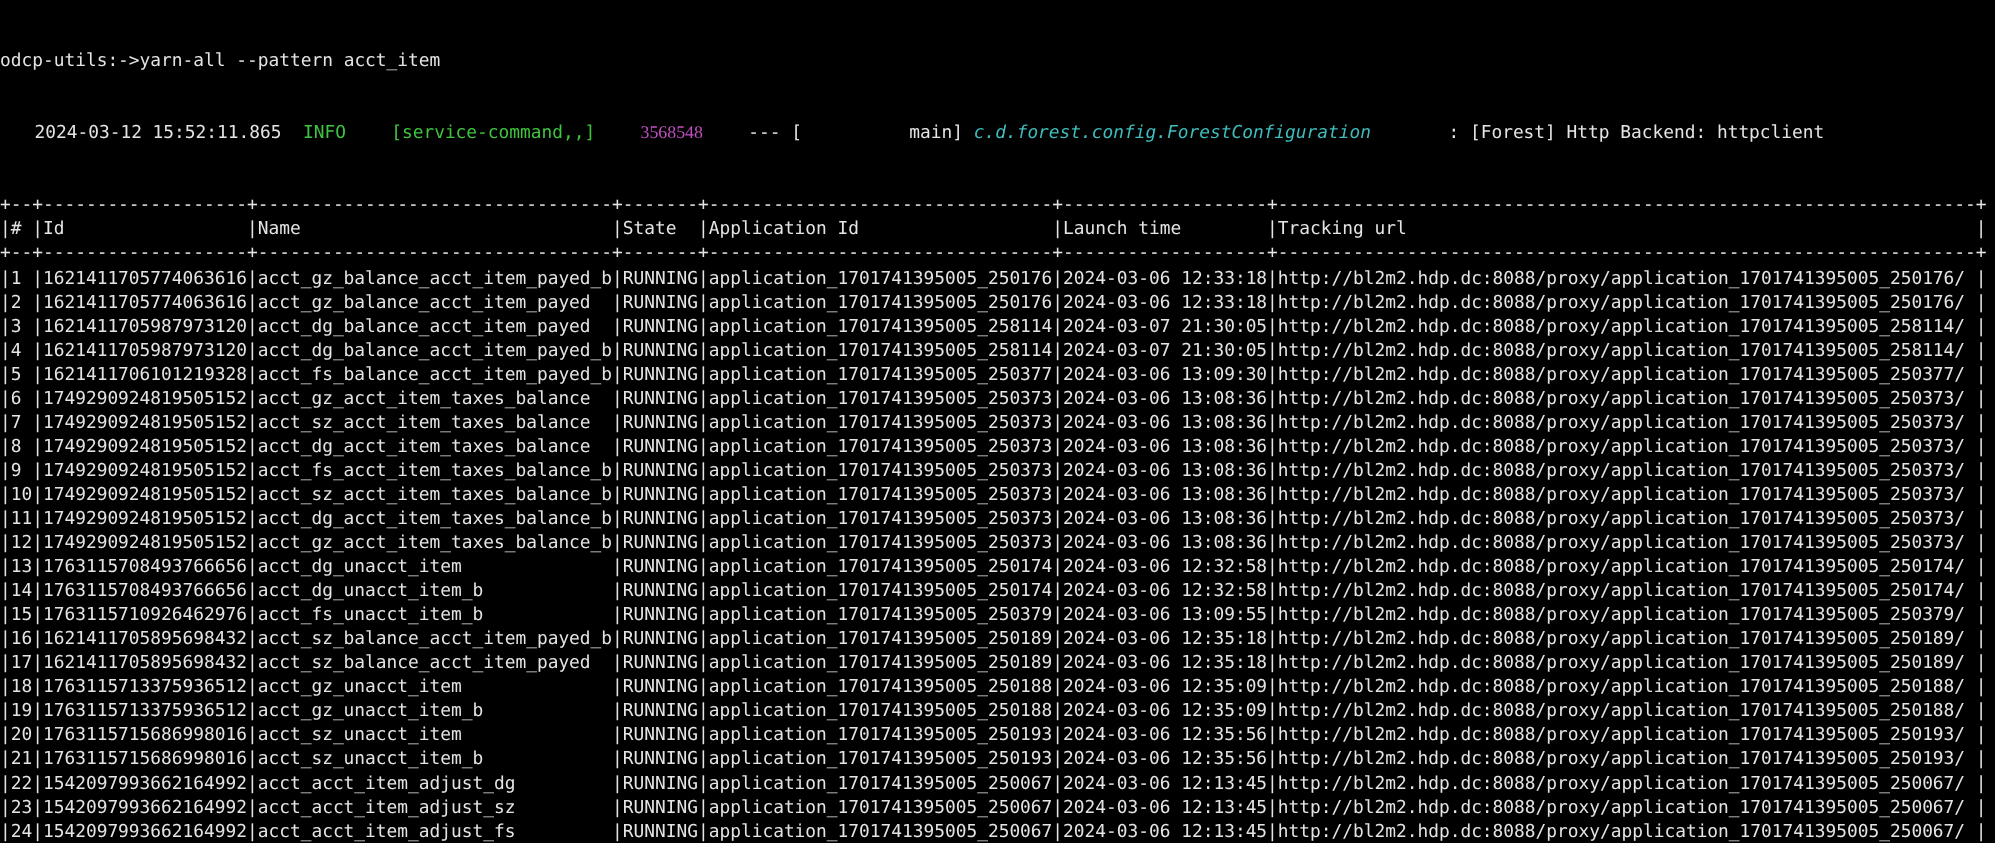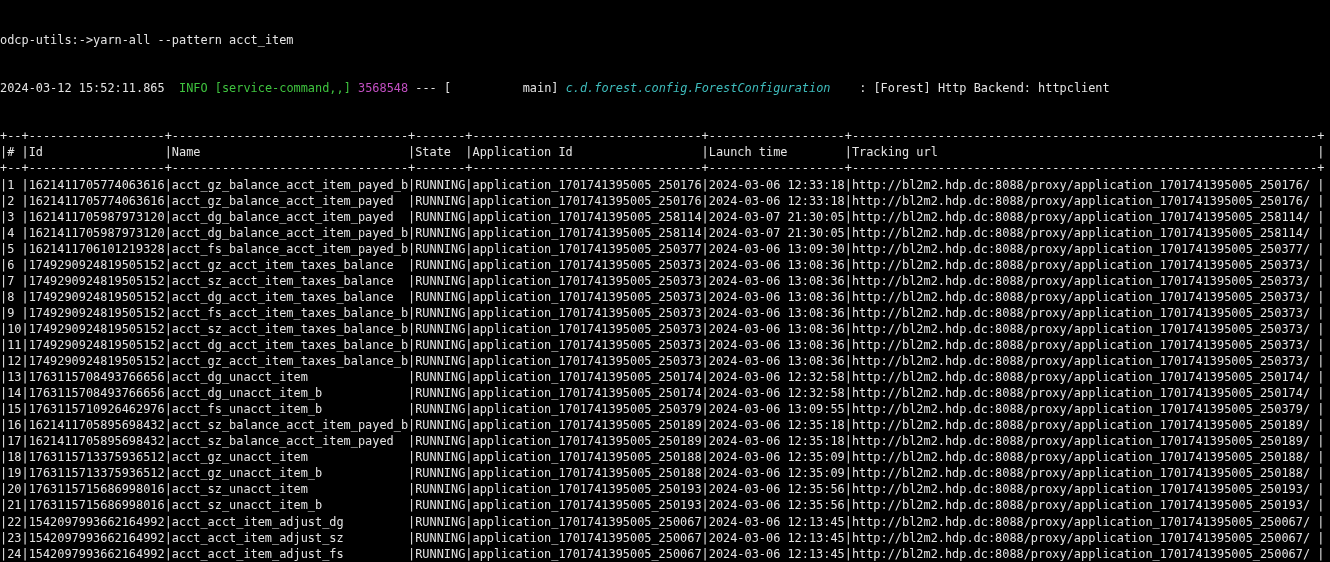--- a/index.html
+++ b/index.html
@@ -11,23 +11,23 @@
     width:1330px;height:528px;
     background:var(--bg,#000);
     color:var(--fg,#e4e4e4);
     font-family:"DejaVu Sans Mono","Liberation Mono",monospace;
     font-size:11.9px;
     line-height:16.05px;
     white-space:pre;
     cursor:text;
   }
   .line{height:16.05px;white-space:pre;}
-  .c-fg{color:var(--fg,#e4e4e4);}
+  .c-fg{color:var(--fg,#e4e4e4);margin-left:23px;}
   .c-green{color:var(--green,#3fc43f);}
-  .c-magenta{color:var(--magenta,#c24fc2);}
+  .c-magenta{color:var(--magenta,#c24fc2);font-family:Liberation Serif, serif;}
   .c-cyan{color:var(--cyan,#3fbdbd);font-style:italic;}
 </style>
 </head>
 <body>
 
 <div class="terminal">
   <div class="line"><span>odcp-utils:-&gt;</span><span>yarn-all --pattern acct_item</span></div>
   <div class="line"><span class="c-fg">2024-03-12 15:52:11.865  </span><span class="c-green">INFO</span><span class="c-fg"> </span><span class="c-green">[service-command,,]</span><span class="c-fg"> </span><span class="c-magenta">3568548</span><span class="c-fg"> --- [          main] </span><span class="c-cyan">c.d.forest.config.ForestConfiguration</span><span class="c-fg">    : [Forest] Http Backend: httpclient</span></div>
   <div id="yarn-table"><div class="line">+--+-------------------+---------------------------------+-------+--------------------------------+-------------------+-----------------------------------------------------------------+</div><div class="line">|# |Id                 |Name                             |State  |Application Id                  |Launch time        |Tracking url                                                     |</div><div class="line">+--+-------------------+---------------------------------+-------+--------------------------------+-------------------+-----------------------------------------------------------------+</div><div class="line">|1 |1621411705774063616|acct_gz_balance_acct_item_payed_b|RUNNING|application_1701741395005_250176|2024-03-06 12:33:18|http://bl2m2.hdp.dc:8088/proxy/application_1701741395005_250176/ |</div><div class="line">|2 |1621411705774063616|acct_gz_balance_acct_item_payed  |RUNNING|application_1701741395005_250176|2024-03-06 12:33:18|http://bl2m2.hdp.dc:8088/proxy/application_1701741395005_250176/ |</div><div class="line">|3 |1621411705987973120|acct_dg_balance_acct_item_payed  |RUNNING|application_1701741395005_258114|2024-03-07 21:30:05|http://bl2m2.hdp.dc:8088/proxy/application_1701741395005_258114/ |</div><div class="line">|4 |1621411705987973120|acct_dg_balance_acct_item_payed_b|RUNNING|application_1701741395005_258114|2024-03-07 21:30:05|http://bl2m2.hdp.dc:8088/proxy/application_1701741395005_258114/ |</div><div class="line">|5 |1621411706101219328|acct_fs_balance_acct_item_payed_b|RUNNING|application_1701741395005_250377|2024-03-06 13:09:30|http://bl2m2.hdp.dc:8088/proxy/application_1701741395005_250377/ |</div><div class="line">|6 |1749290924819505152|acct_gz_acct_item_taxes_balance  |RUNNING|application_1701741395005_250373|2024-03-06 13:08:36|http://bl2m2.hdp.dc:8088/proxy/application_1701741395005_250373/ |</div><div class="line">|7 |1749290924819505152|acct_sz_acct_item_taxes_balance  |RUNNING|application_1701741395005_250373|2024-03-06 13:08:36|http://bl2m2.hdp.dc:8088/proxy/application_1701741395005_250373/ |</div><div class="line">|8 |1749290924819505152|acct_dg_acct_item_taxes_balance  |RUNNING|application_1701741395005_250373|2024-03-06 13:08:36|http://bl2m2.hdp.dc:8088/proxy/application_1701741395005_250373/ |</div><div class="line">|9 |1749290924819505152|acct_fs_acct_item_taxes_balance_b|RUNNING|application_1701741395005_250373|2024-03-06 13:08:36|http://bl2m2.hdp.dc:8088/proxy/application_1701741395005_250373/ |</div><div class="line">|10|1749290924819505152|acct_sz_acct_item_taxes_balance_b|RUNNING|application_1701741395005_250373|2024-03-06 13:08:36|http://bl2m2.hdp.dc:8088/proxy/application_1701741395005_250373/ |</div><div class="line">|11|1749290924819505152|acct_dg_acct_item_taxes_balance_b|RUNNING|application_1701741395005_250373|2024-03-06 13:08:36|http://bl2m2.hdp.dc:8088/proxy/application_1701741395005_250373/ |</div><div class="line">|12|1749290924819505152|acct_gz_acct_item_taxes_balance_b|RUNNING|application_1701741395005_250373|2024-03-06 13:08:36|http://bl2m2.hdp.dc:8088/proxy/application_1701741395005_250373/ |</div><div class="line">|13|1763115708493766656|acct_dg_unacct_item              |RUNNING|application_1701741395005_250174|2024-03-06 12:32:58|http://bl2m2.hdp.dc:8088/proxy/application_1701741395005_250174/ |</div><div class="line">|14|1763115708493766656|acct_dg_unacct_item_b            |RUNNING|application_1701741395005_250174|2024-03-06 12:32:58|http://bl2m2.hdp.dc:8088/proxy/application_1701741395005_250174/ |</div><div class="line">|15|1763115710926462976|acct_fs_unacct_item_b            |RUNNING|application_1701741395005_250379|2024-03-06 13:09:55|http://bl2m2.hdp.dc:8088/proxy/application_1701741395005_250379/ |</div><div class="line">|16|1621411705895698432|acct_sz_balance_acct_item_payed_b|RUNNING|application_1701741395005_250189|2024-03-06 12:35:18|http://bl2m2.hdp.dc:8088/proxy/application_1701741395005_250189/ |</div><div class="line">|17|1621411705895698432|acct_sz_balance_acct_item_payed  |RUNNING|application_1701741395005_250189|2024-03-06 12:35:18|http://bl2m2.hdp.dc:8088/proxy/application_1701741395005_250189/ |</div><div class="line">|18|1763115713375936512|acct_gz_unacct_item              |RUNNING|application_1701741395005_250188|2024-03-06 12:35:09|http://bl2m2.hdp.dc:8088/proxy/application_1701741395005_250188/ |</div><div class="line">|19|1763115713375936512|acct_gz_unacct_item_b            |RUNNING|application_1701741395005_250188|2024-03-06 12:35:09|http://bl2m2.hdp.dc:8088/proxy/application_1701741395005_250188/ |</div><div class="line">|20|1763115715686998016|acct_sz_unacct_item              |RUNNING|application_1701741395005_250193|2024-03-06 12:35:56|http://bl2m2.hdp.dc:8088/proxy/application_1701741395005_250193/ |</div><div class="line">|21|1763115715686998016|acct_sz_unacct_item_b            |RUNNING|application_1701741395005_250193|2024-03-06 12:35:56|http://bl2m2.hdp.dc:8088/proxy/application_1701741395005_250193/ |</div><div class="line">|22|1542097993662164992|acct_acct_item_adjust_dg         |RUNNING|application_1701741395005_250067|2024-03-06 12:13:45|http://bl2m2.hdp.dc:8088/proxy/application_1701741395005_250067/ |</div><div class="line">|23|1542097993662164992|acct_acct_item_adjust_sz         |RUNNING|application_1701741395005_250067|2024-03-06 12:13:45|http://bl2m2.hdp.dc:8088/proxy/application_1701741395005_250067/ |</div><div class="line">|24|1542097993662164992|acct_acct_item_adjust_fs         |RUNNING|application_1701741395005_250067|2024-03-06 12:13:45|http://bl2m2.hdp.dc:8088/proxy/application_1701741395005_250067/ |</div><div class="line">|25|1542097993662164992|acct_acct_item_adjust_gz         |RUNNING|application_1701741395005_250067|2024-03-06 12:13:45|http://bl2m2.hdp.dc:8088/proxy/application_1701741395005_250067/ |</div></div>
 </div>

